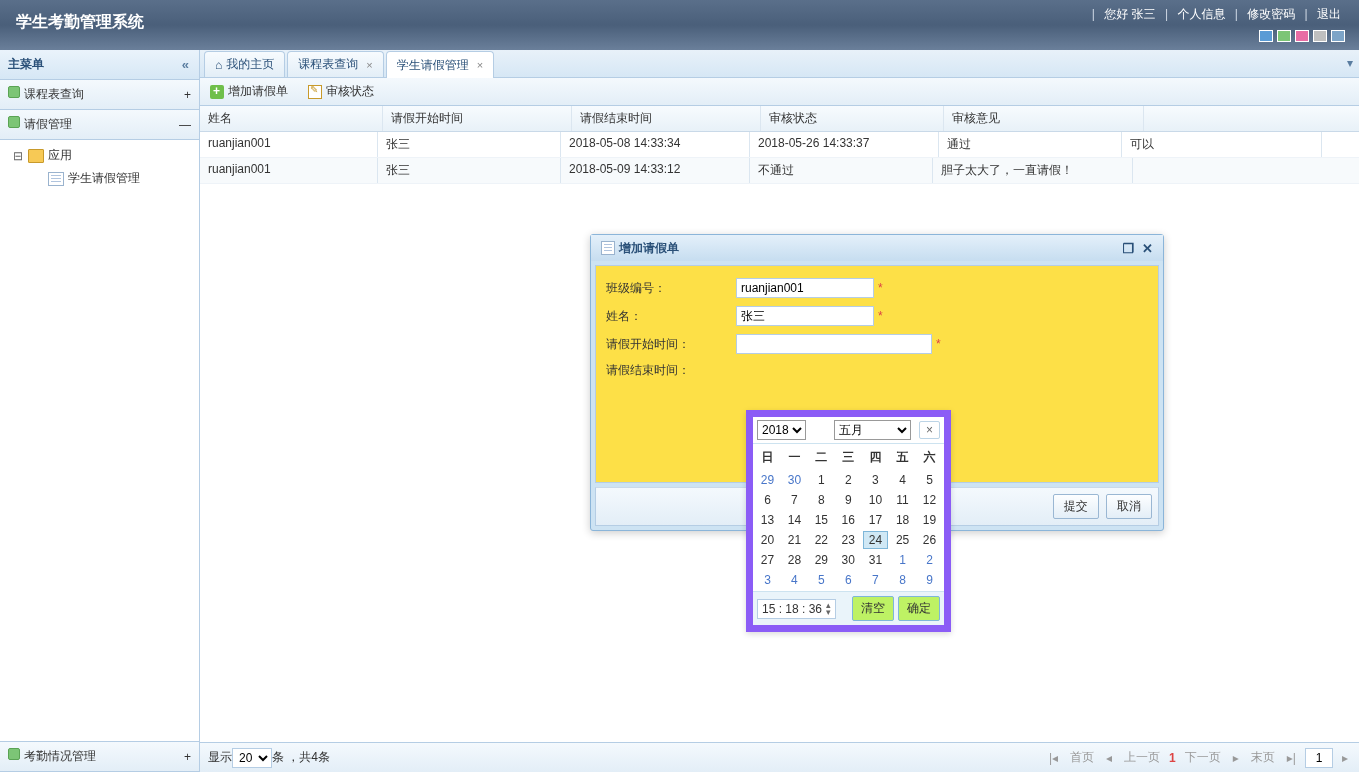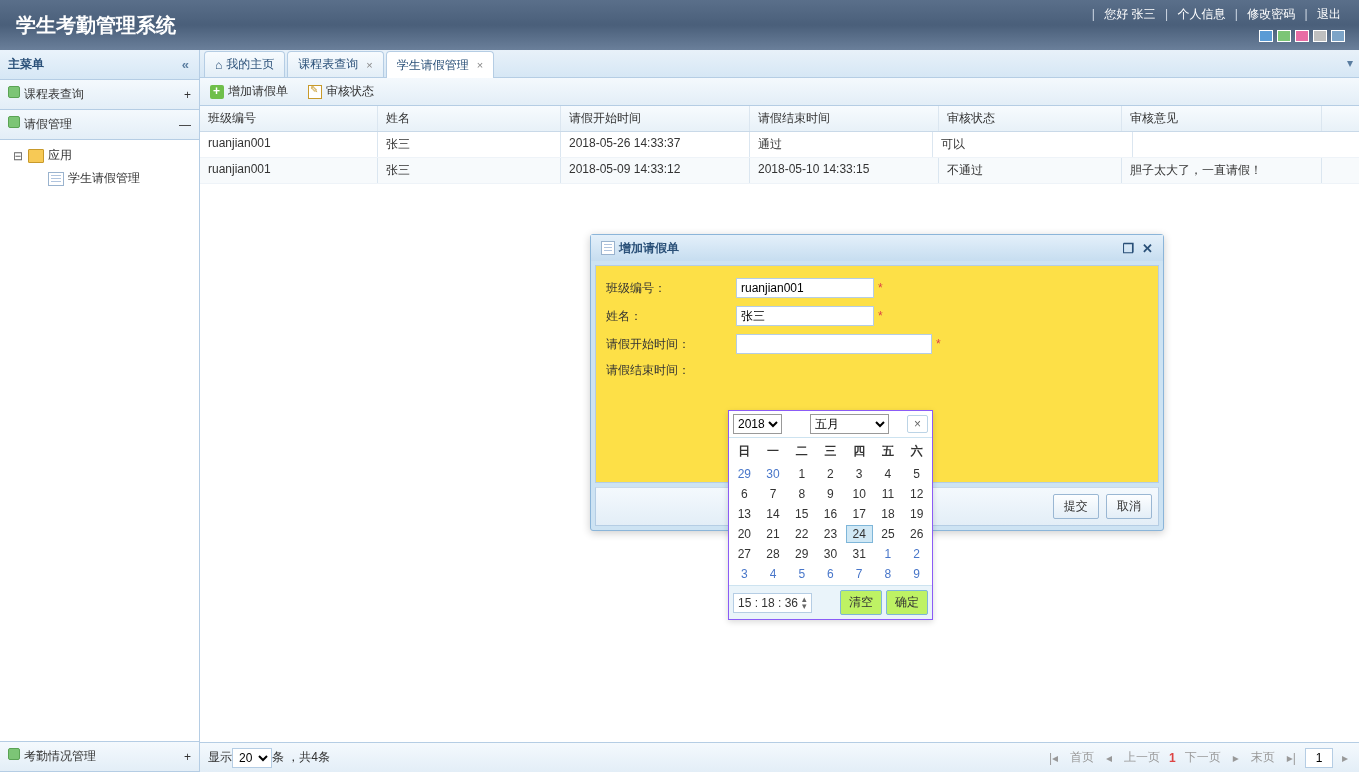--- a/index.html
+++ b/index.html
@@ -4,21 +4,21 @@
 <style>
 * { box-sizing: border-box; margin: 0; padding: 0; }
 body { font-family: "Microsoft YaHei", Arial, sans-serif; font-size: 12px; color: #333; background: #fff; overflow: hidden; }
 
 .header {
   height: 50px;
   background: linear-gradient(to bottom, #5a6f8a 0%, #4a5f7a 50%, #6a7f9a 100%);
   position: relative;
   color: #fff;
 }
-.header-title { font-size: 20px; font-weight: bold; padding: 12px 16px; }
+.header-title { font-size: 16px; font-weight: bold; padding: 12px 16px; }
 .header-links { position: absolute; top: 6px; right: 14px; font-size: 12px; }
 .header-links span { margin: 0 2px; color: #cfd8e4; }
 .header-links a { color: #fff; text-decoration: none; cursor: pointer; padding: 0 4px; }
 .theme-swatches { position: absolute; top: 30px; right: 14px; display: flex; gap: 4px; }
 .theme-swatches div { width: 14px; height: 12px; border: 1px solid #fff; cursor: pointer; }
 
 .layout { display: flex; height: calc(100vh - 50px); }
 .sidebar { width: 200px; border-right: 1px solid #b5cde4; background: #e8f0f7; display: flex; flex-direction: column; }
 .panel-header {
   background: linear-gradient(to bottom, #eaf3fb, #d6e7f5);
@@ -106,22 +106,22 @@
   padding: 6px; text-align: right;
 }
 .btn {
   display: inline-block; padding: 3px 10px; border: 1px solid #9ab7d3;
   background: linear-gradient(to bottom, #fdfeff, #e3eef7);
   border-radius: 2px; cursor: pointer; margin-left: 4px;
 }
 
 
 .datepicker {
-  position: absolute; left: 528px; top: 360px; width: 205px;
-  border: 1px solid #8b5cf6; background: #fff;
+  position: absolute; left: 546px; top: 360px; width: 205px;
+  border: 7px solid #8b5cf6; background: #fff;
   box-shadow: 0 2px 6px rgba(0,0,0,0.15);
 }
 .dp-header {
   display: flex; align-items: center; padding: 3px 4px;
   border-bottom: 1px solid #cde3f0; gap: 8px;
 }
 .dp-header select { border: 1px solid #999; font-size: 12px; height: 20px; background: #fff; }
 .dp-header .dp-close { margin-left: auto; border: 1px solid #bcd4e6; padding: 1px 6px; cursor: pointer; color: #666; border-radius: 2px; }
 .dp-grid { width: 100%; }
 .dp-grid th, .dp-grid td { width: 28px; height: 18px; text-align: center; font-size: 12px; }
@@ -224,40 +224,39 @@
       <div class="toolbar-btn">
         <span class="btn-icon" style="background:#fff;border:1px solid #c89a2b;position:relative">
             <span style="position:absolute;left:1px;top:-2px;color:#c89a2b;font-size:10px">✎</span>
           </span>
         <span>审核状态</span>
       </div>
     </div>
 
     <div class="grid">
       <div class="grid-header">
-          <div style="width: 178px;">班级编号</div>
           <div style="width: 183px;">姓名</div>
           <div style="width: 189px;">请假开始时间</div>
           <div style="width: 189px;">请假结束时间</div>
           <div style="width: 183px;">审核状态</div>
           <div style="width: 200px;">审核意见</div>
         </div>
       <div class="grid-body">
           <div class="grid-row">
             <div style="width: 178px;">ruanjian001</div>
             <div style="width: 183px;">张三</div>
+            <div style="width: 189px;">2018-05-08 14:33:34</div>
             <div style="width: 189px;">2018-05-26 14:33:37</div>
             <div style="width: 183px;">通过</div>
             <div style="width: 200px;">可以</div>
           </div>
           <div class="grid-row alt">
             <div style="width: 178px;">ruanjian001</div>
             <div style="width: 183px;">张三</div>
             <div style="width: 189px;">2018-05-09 14:33:12</div>
-            <div style="width: 189px;">2018-05-10 14:33:15</div>
             <div style="width: 183px;">不通过</div>
             <div style="width: 200px;">胆子太大了，一直请假！</div>
           </div>
         </div>
     </div>
 
     <div class="pager">
       <div class="pager-left">
         <span>显示</span>
         <select><option>20</option></select>

